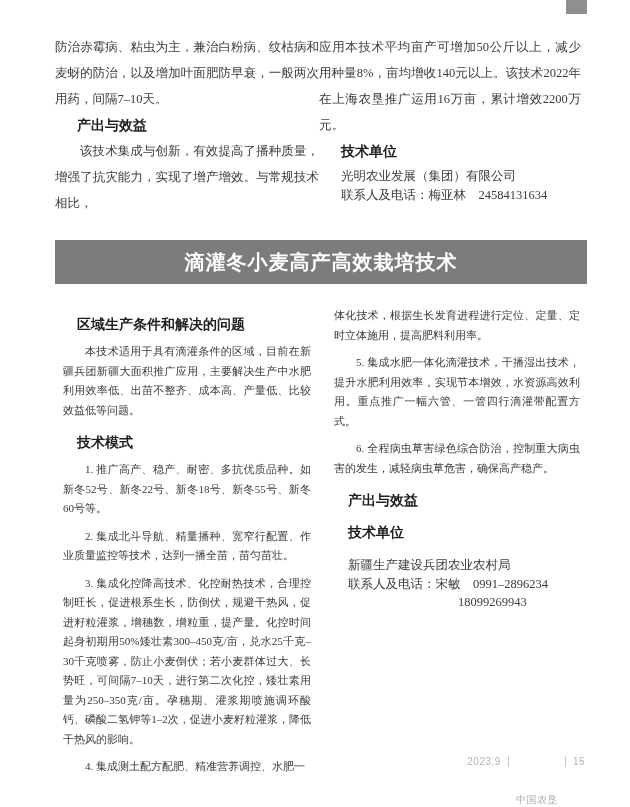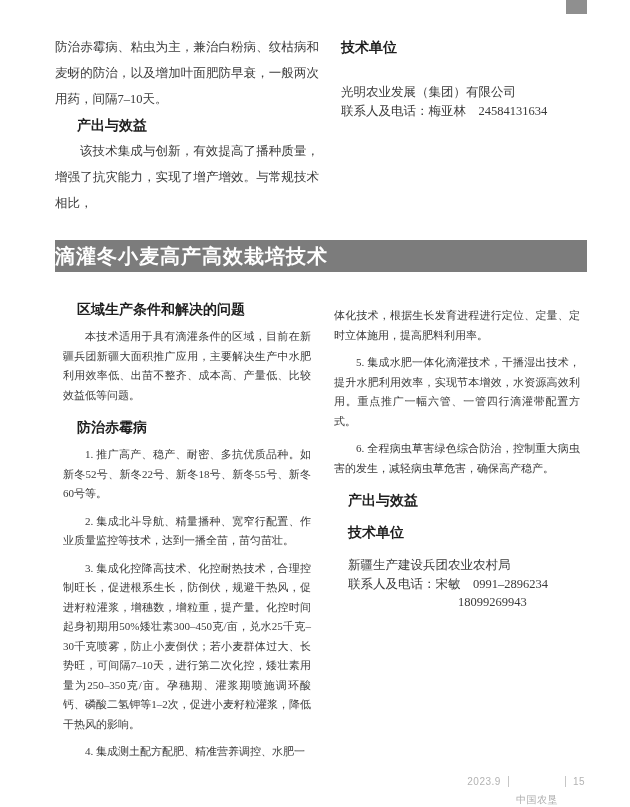--- a/index.html
+++ b/index.html
@@ -25,29 +25,29 @@
   .top-section p {
     margin:0; font-size:12.5px; line-height:26px;
     text-align:justify; text-justify:inter-ideograph;
   }
   .top-section h3 {
     margin:0; padding-left:22px;
     font-family:"Liberation Sans","DejaVu Sans",sans-serif;
     font-size:14px; font-weight:bold; color:#1f1f1f;
     line-height:26px;
   }
-  .top-section .address { margin-top:23px; }
+  .top-section .address { margin-top:3px; }
   .top-section .address div {
     font-size:12.5px; line-height:19px; padding-left:22px;
   }
   
   .banner {
-    position:absolute; left:55px; top:240px; width:532px; height:32px;
+    position:absolute; left:55px; top:240px; width:532px; height:44px;
     background:#7c7c7c;
-    display:flex; align-items:center; justify-content:flex-start;
+    display:flex; align-items:center; justify-content:center;
   }
   .banner span {
     font-family:"Liberation Sans","DejaVu Sans",sans-serif;
     font-size:20px; font-weight:bold; color:#ffffff; letter-spacing:1px;
   }
   
   .main-section {
     position:absolute; left:55px; top:298px; width:533px;
     display:flex; justify-content:space-between;
   }
@@ -56,31 +56,31 @@
   .main-section p {
     margin:8px; font-size:11px; line-height:19.5px;
     text-align:justify; text-justify:inter-ideograph;
   }
   .main-section h3 {
     margin:12px 0 7px; padding-left:22px;
     font-family:"Liberation Sans","DejaVu Sans",sans-serif;
     font-size:14px; font-weight:bold; color:#1f1f1f;
     line-height:20px;
   }
-  .main-section h3.first { margin-top:1px; }
+  .main-section h3.first { margin-top:16px; }
   .main-section .address { margin-top:14px; }
   .main-section .address div {
     font-size:12.5px; line-height:18.5px; padding-left:22px;
   }
   .main-section .address div.phone2 { padding-left:132px; }
   .indent { text-indent:2em; }
   
   .footer {
     position:absolute; right:45px; top:756px;
-    display:flex; align-items:center;
+    display:flex; align-items:flex-start;
     font-family:"Liberation Sans","DejaVu Sans",sans-serif;
     font-size:10px; color:#b3b3b3; letter-spacing:0.5px;
   }
   .footer .sep {
     width:1px; height:11px; background:#c6c6c6; margin:0 7px;
   }
   .footer .mag { color:#adadad;margin-top:37px; }
 </style>
 </head>
 <body>
@@ -89,37 +89,38 @@
 
   <div class="corner-tab"></div>
 
   <section class="top-section">
     <div class="col">
       <p>防治赤霉病、粘虫为主，兼治白粉病、纹枯病和麦蚜的防治，以及增加叶面肥防早衰，一般两次用药，间隔7–10天。</p>
       <h3>产出与效益</h3>
       <p class="indent">该技术集成与创新，有效提高了播种质量，增强了抗灾能力，实现了增产增效。与常规技术相比，</p>
     </div>
     <div class="col right">
+      <p>应用本技术平均亩产可增加50公斤以上，减少用种量8%，亩均增收140元以上。该技术2022年在上海农垦推广运用16万亩，累计增效2200万元。</p>
       <h3>技术单位</h3>
       <div class="address">
         <div>光明农业发展（集团）有限公司</div>
         <div>联系人及电话：梅亚林　24584131634</div>
       </div>
     </div>
   </section>
 
   <div class="banner">
     <span>滴灌冬小麦高产高效栽培技术</span>
   </div>
 
   <section class="main-section">
     <div class="col">
       <h3 class="first">区域生产条件和解决的问题</h3>
       <p class="indent">本技术适用于具有滴灌条件的区域，目前在新疆兵团新疆大面积推广应用，主要解决生产中水肥利用效率低、出苗不整齐、成本高、产量低、比较效益低等问题。</p>
-      <h3>防治赤霉病</h3>
+      <h3>技术模式</h3>
       <p class="indent">1. 推广高产、稳产、耐密、多抗优质品种。如新冬52号、新冬22号、新冬18号、新冬55号、新冬60号等。</p>
       <p class="indent">2. 集成北斗导航、精量播种、宽窄行配置、作业质量监控等技术，达到一播全苗，苗匀苗壮。</p>
       <p class="indent">3. 集成化控降高技术、化控耐热技术，合理控制旺长，促进根系生长，防倒伏，规避干热风，促进籽粒灌浆，增穗数，增粒重，提产量。化控时间起身初期用50%矮壮素300–450克/亩，兑水25千克–30千克喷雾，防止小麦倒伏；若小麦群体过大、长势旺，可间隔7–10天，进行第二次化控，矮壮素用量为250–350克/亩。孕穗期、灌浆期喷施调环酸钙、磷酸二氢钾等1–2次，促进小麦籽粒灌浆，降低干热风的影响。</p>
       <p class="indent">4. 集成测土配方配肥、精准营养调控、水肥一</p>
     </div>
     <div class="col right">
       <p>体化技术，根据生长发育进程进行定位、定量、定时立体施用，提高肥料利用率。</p>
       <p class="indent">5. 集成水肥一体化滴灌技术，干播湿出技术，提升水肥利用效率，实现节本增效，水资源高效利用。重点推广一幅六管、一管四行滴灌带配置方式。</p>
       <p class="indent">6. 全程病虫草害绿色综合防治，控制重大病虫害的发生，减轻病虫草危害，确保高产稳产。</p>
       <h3>产出与效益</h3>

